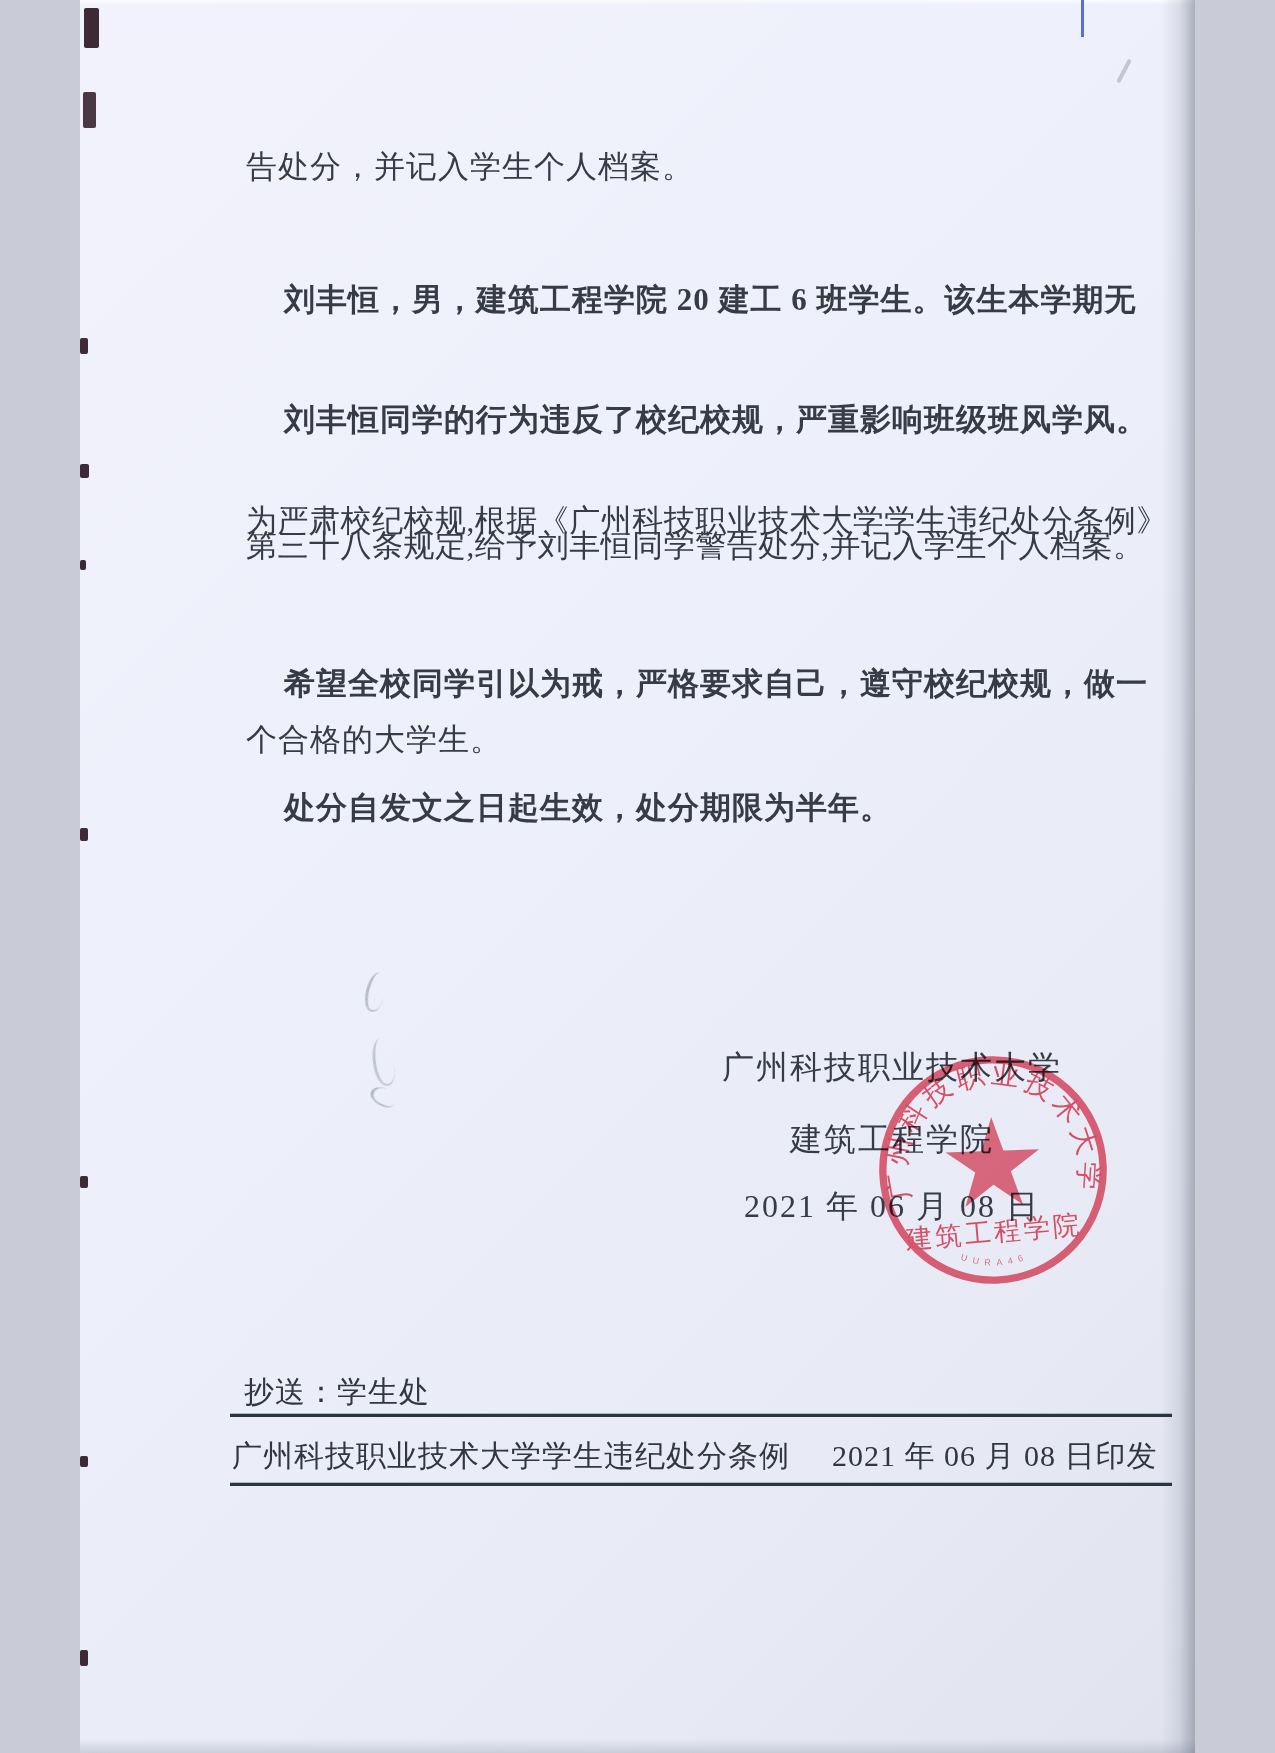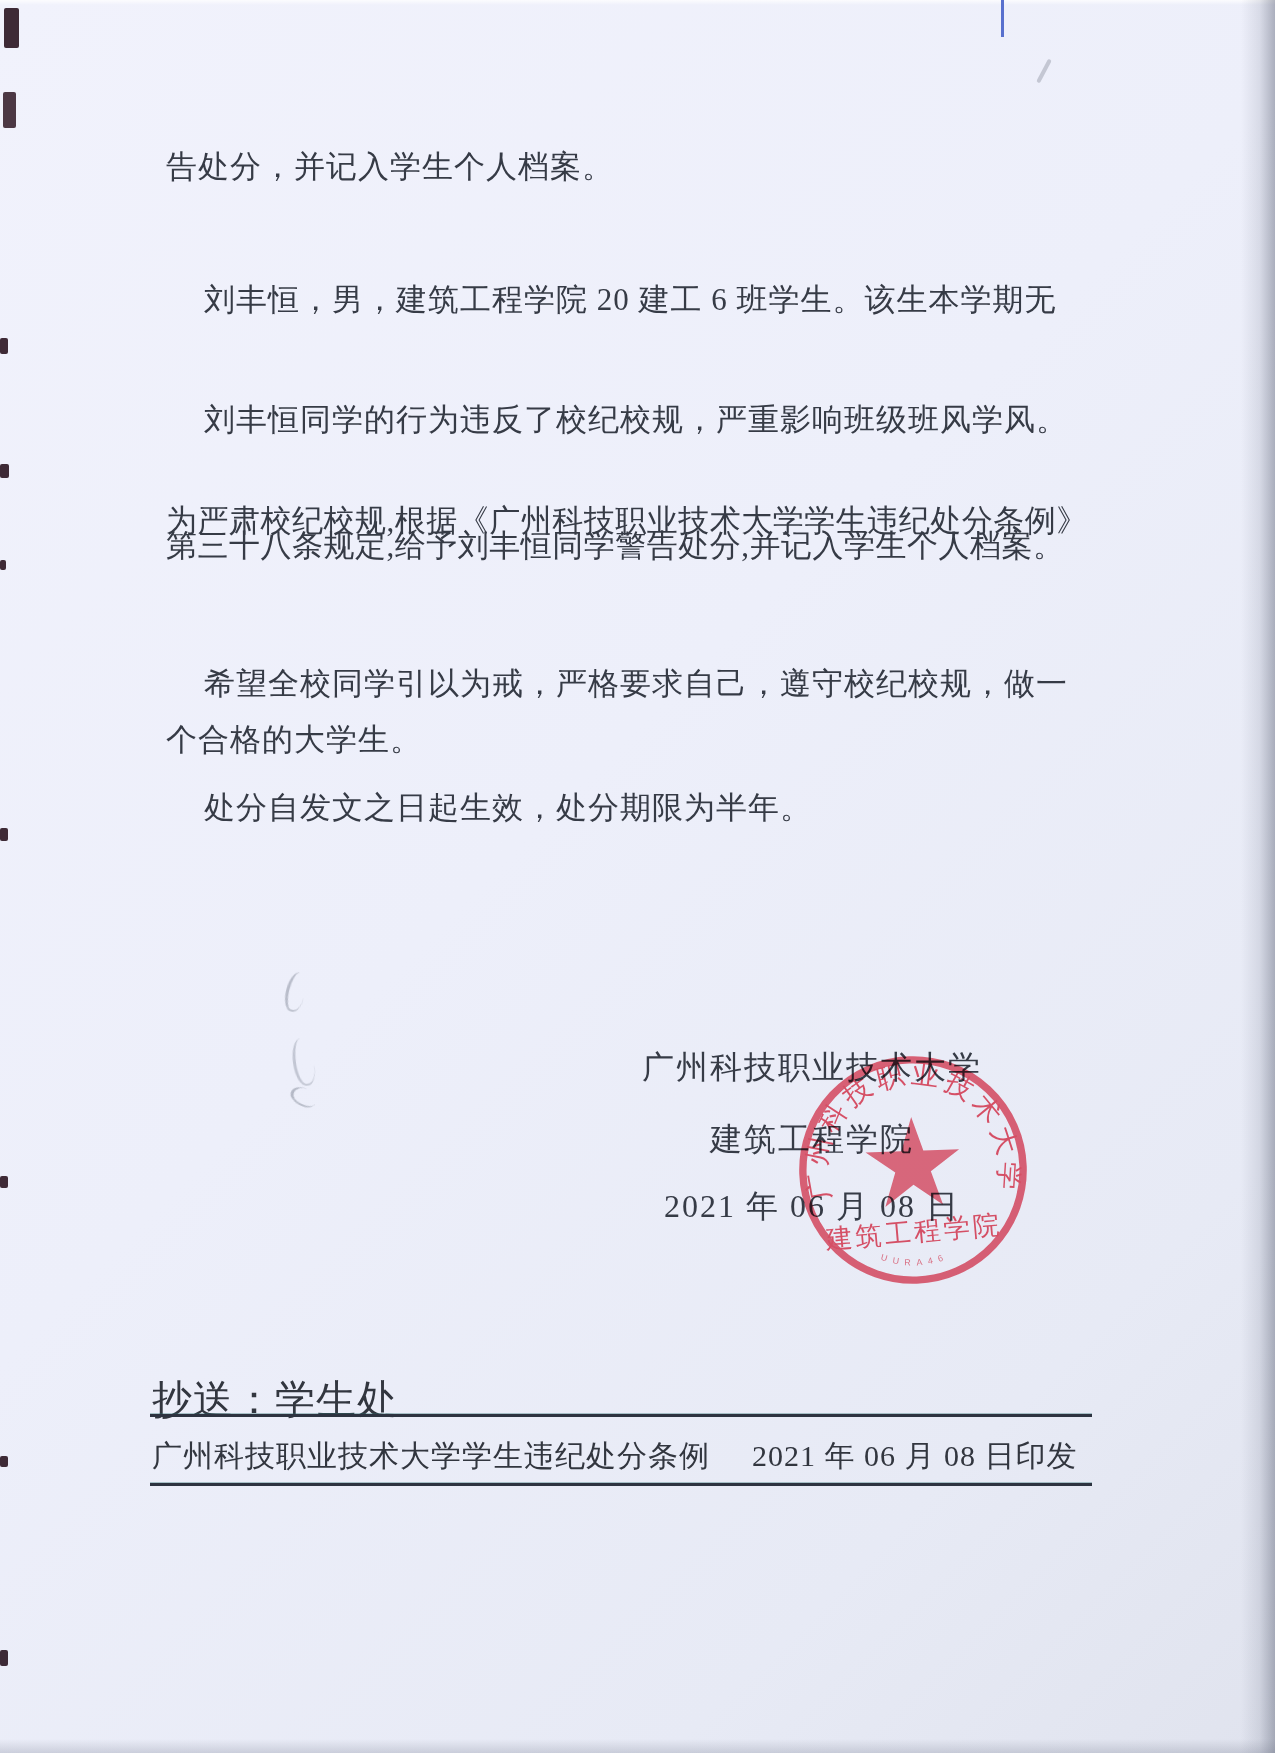--- a/index.html
+++ b/index.html
@@ -1,18 +1,18 @@
 <!DOCTYPE html>
 <html><head>
 <meta charset="utf-8">
 <style>
   html,body{margin:0;padding:0;background:#c9ccd6;}
   #paper{
     position:relative;
-    width:1275px;height:1753px;
+    width:1115px;height:1753px;
     margin:0 auto;
     background:linear-gradient(135deg,#f1f2fc 0%,#edeffa 45%,#e7eaf5 80%,#e0e3ee 100%);
     overflow:hidden;
     font-family:"Liberation Serif","DejaVu Serif",serif;
     color:#363b46;
   }
   
   .edge-right{position:absolute;top:0;right:0;width:34px;height:100%;
     background:linear-gradient(to right,rgba(120,126,145,0) 0%,rgba(120,126,145,.18) 55%,rgba(90,96,115,.45) 100%);}
   .edge-bottom{position:absolute;left:0;bottom:0;width:100%;height:14px;
@@ -38,28 +38,28 @@
   
   .smudge{position:absolute;border-left:3px solid #8f95a4;border-bottom:2px solid #9aa0ad;
     border-radius:60% 40% 50% 60%;opacity:.55;filter:blur(.4px);}
   .s1{left:286px;top:972px;width:16px;height:38px;transform:rotate(14deg);}
   .s2{left:293px;top:1038px;width:18px;height:46px;transform:rotate(-8deg);opacity:.45;}
   .s3{left:290px;top:1088px;width:24px;height:16px;transform:rotate(24deg);opacity:.6;}
 
   
   .line{position:absolute;left:166px;font-size:31px;line-height:44px;
     letter-spacing:1px;white-space:pre;color:#363b46;}
-  .indent{padding-left:38px;}
+  .indent{padding-left:38px;font-weight:bold;}
 
   
   .sig{position:absolute;left:812px;transform:translateX(-50%);
     font-size:32px;letter-spacing:2px;white-space:pre;color:#363b46;}
 
   
-  .footer-text{position:absolute;left:152px;font-size:40px;letter-spacing:1px;white-space:pre;color:#32363f;}
+  .footer-text{position:absolute;left:164px;font-size:30px;letter-spacing:1px;white-space:pre;color:#32363f;}
   .rule{position:absolute;left:150px;width:942px;height:3px;background:#2d3340;
     box-shadow:0 -1px 0 rgba(40,110,110,.35);}
   .issue-row{position:absolute;left:152px;top:1436px;display:flex;gap:42px;
     font-size:30px;letter-spacing:1px;white-space:pre;color:#32363f;}
 
   
   .stamp{position:absolute;left:795px;top:1052px;width:236px;height:236px;
     mix-blend-mode:multiply;opacity:.92;transform:rotate(-2deg);}
 </style>
 </head>

